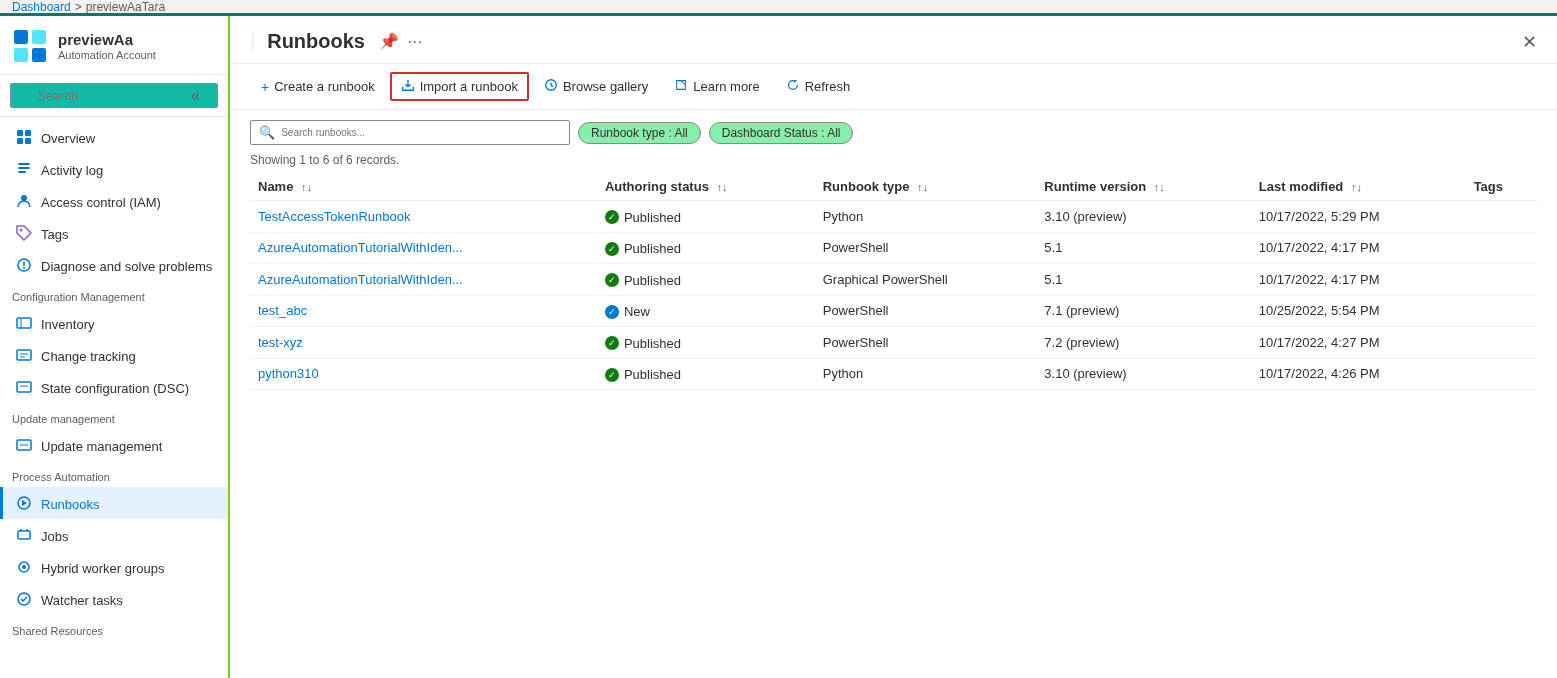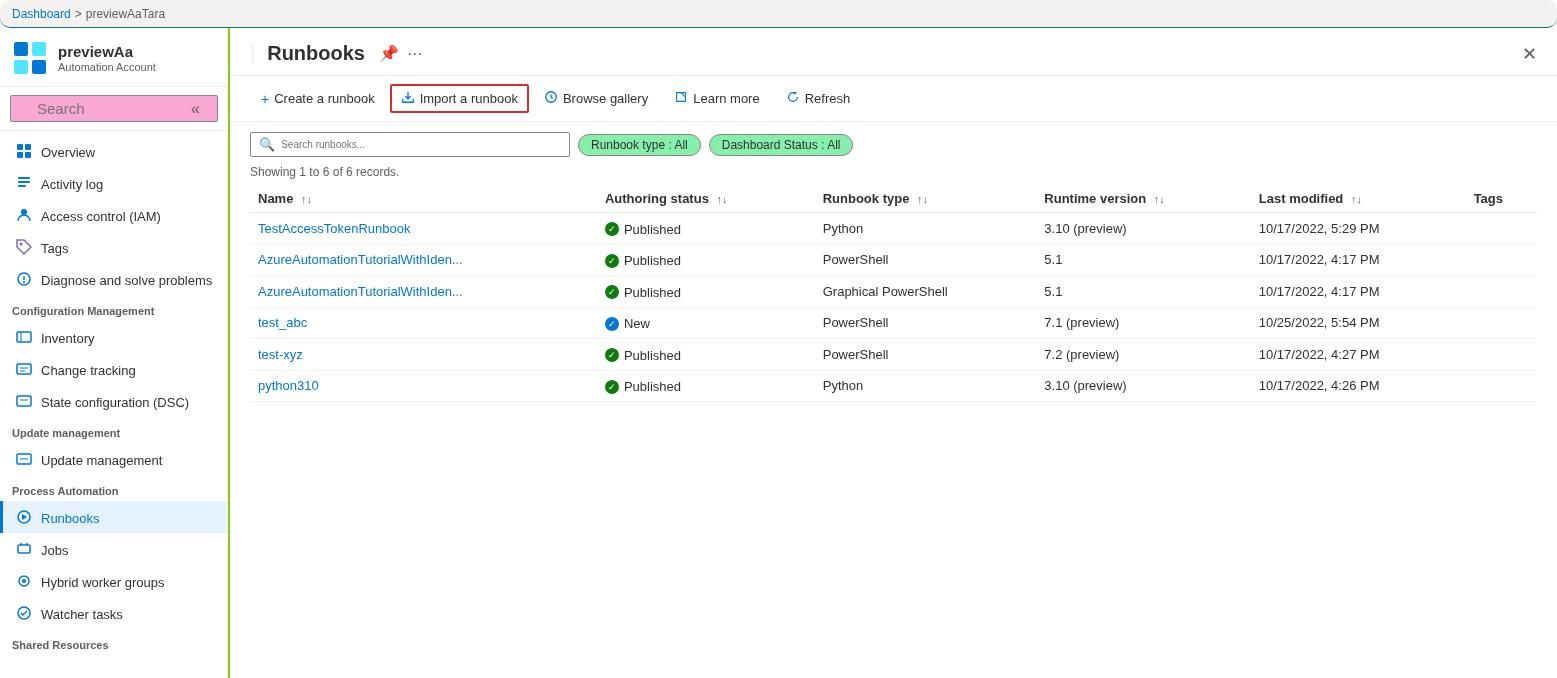--- a/index.html
+++ b/index.html
@@ -1,28 +1,27 @@
 <!DOCTYPE html>
 <html><head>
   <meta charset="utf-8">
   <style>
     * { box-sizing: border-box; margin: 0; padding: 0; }
     body { font-family: 'Segoe UI', Arial, sans-serif; font-size: 13px; color: #323130; background: #fff; display: flex; flex-direction: column; height: 678px; overflow: hidden; }
 
     
     .breadcrumb-bar {
-      height: 28px;
+      height: 16px;
       background: #f3f2f1;
       display: flex;
       align-items: center;
       padding: 0 12px;
       font-size: 12px;
       color: #605e5c;
-      border-bottom: 1px solid #0f766e;
-      border-radius: 10px;
+      border-bottom: 3px solid #0f766e;
     }
     .breadcrumb-bar a { color: #0078d4; text-decoration: none; }
     .breadcrumb-sep { margin: 0 4px; }
 
     
     .main-layout {
       display: flex;
       flex: 1;
       overflow: hidden;
     }
@@ -57,22 +56,22 @@
     
     .sidebar-search {
       padding: 8px 10px;
       border-bottom: 1px solid #edebe9;
     }
     .sidebar-search-input {
       width: 100%;
       border: 1px solid #8a8886;
       border-radius: 2px;
       padding: 4px 8px 4px 26px;
-      font-size: 15px;
-      background: #f9a8d4;
+      font-size: 13px;
+      background: #14b8a6;
       color: #323130;
       outline: none;
       position: relative;
     }
     .sidebar-search-wrap {
       position: relative;
     }
     .sidebar-search-icon {
       position: absolute;
       left: 8px;
@@ -112,21 +111,21 @@
       height: 18px;
       margin-right: 8px;
       display: flex;
       align-items: center;
       justify-content: center;
       flex-shrink: 0;
     }
     .nav-section-label {
       padding: 10px 12px 4px 12px;
       font-size: 11px;
-      font-weight: 700;
+      font-weight: 400;
       color: #605e5c;
       text-transform: none;
     }
 
     
     .content-area {
       flex: 1;
       display: flex;
       flex-direction: column;
       overflow: hidden;

